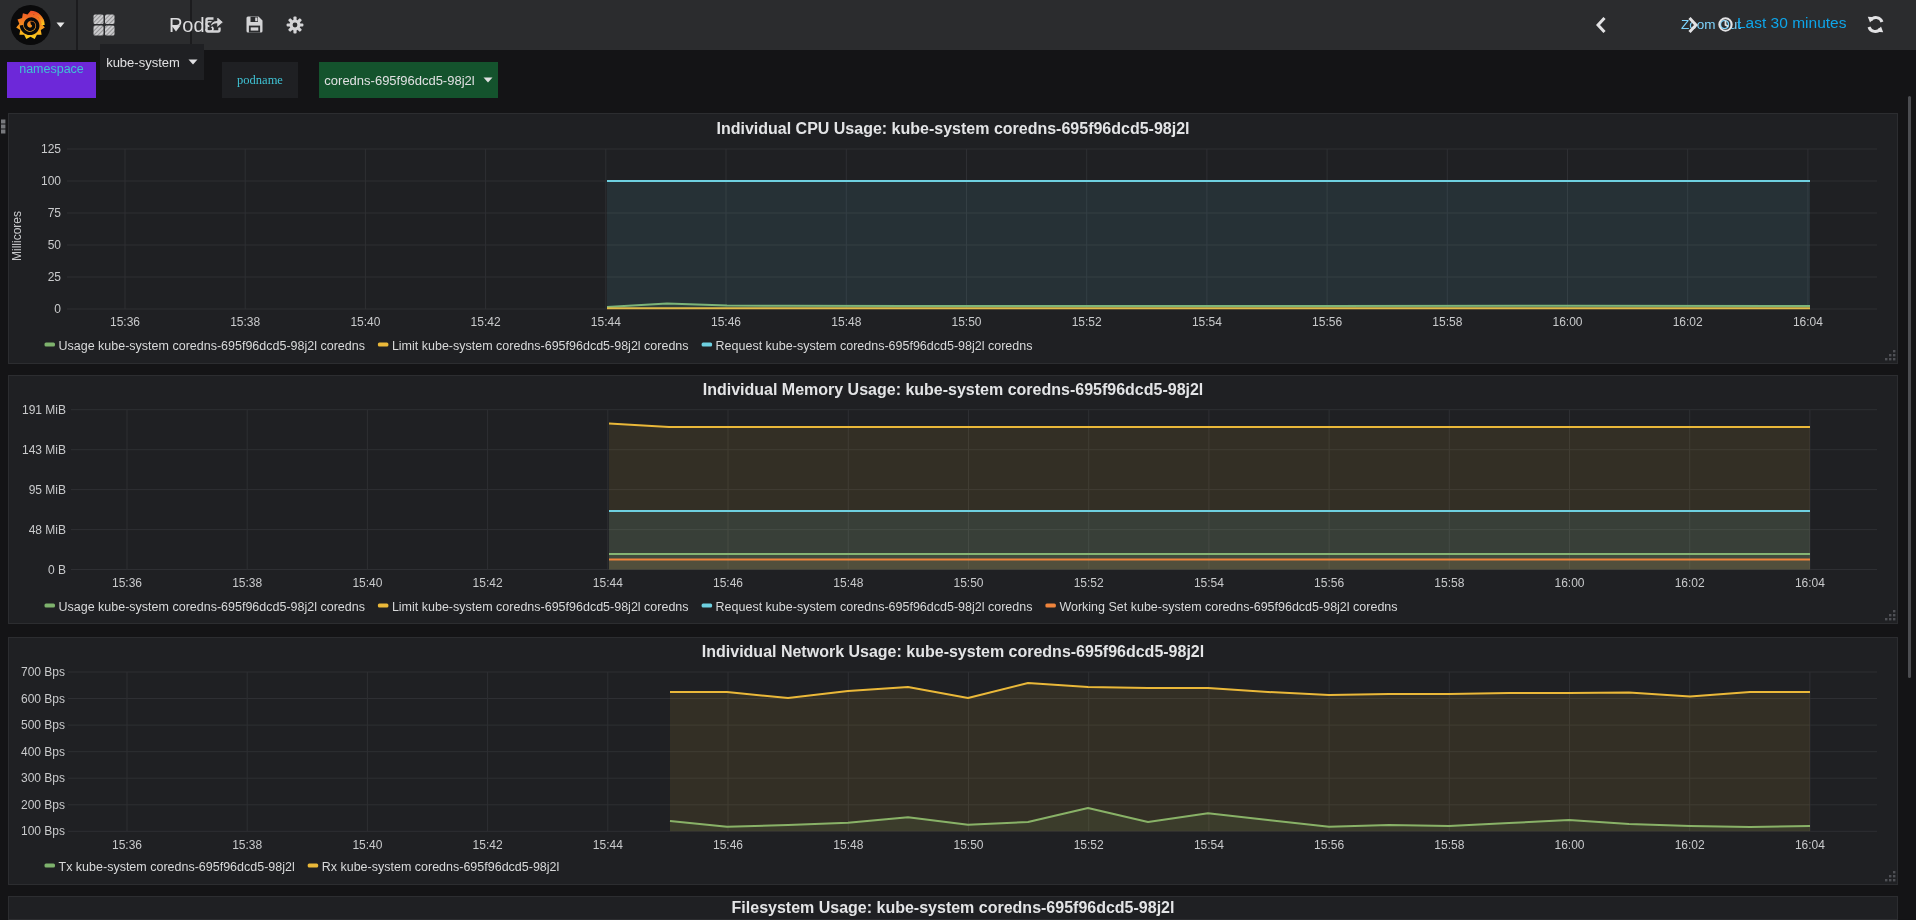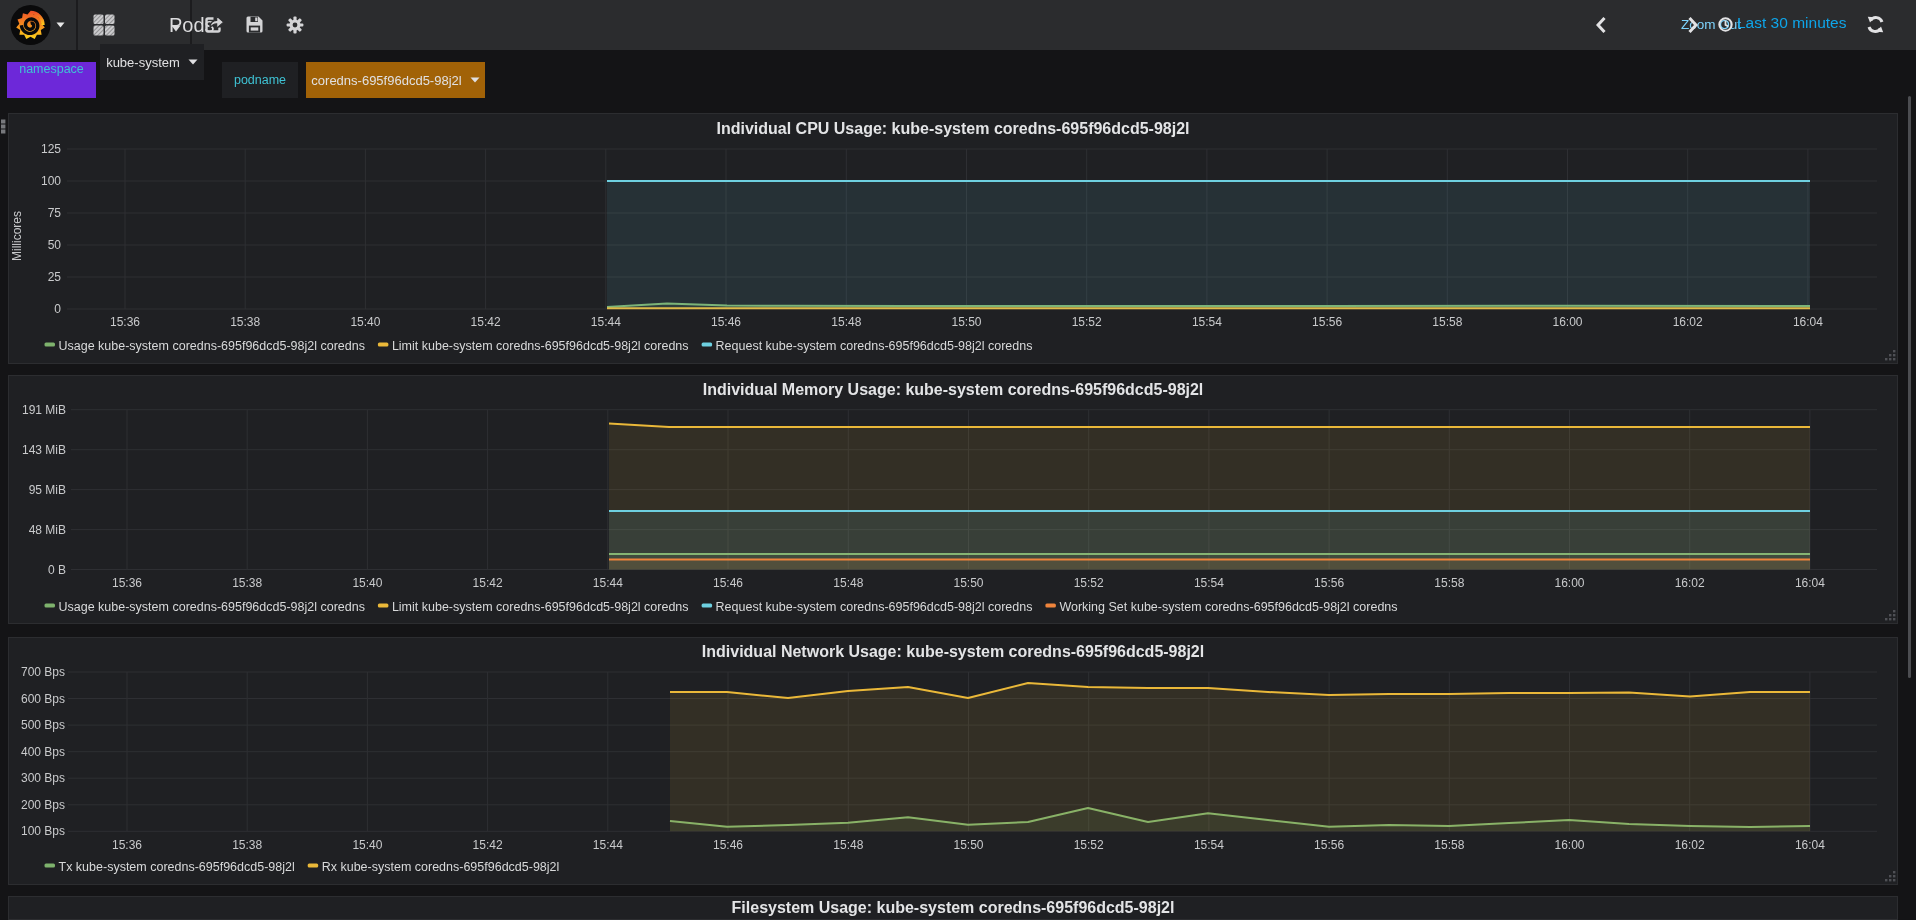--- a/index.html
+++ b/index.html
@@ -95,24 +95,24 @@
 </svg>
 <div style="position:absolute;left:7px;top:62px;width:89px;height:36px;background:#6d28d9;display:flex;align-items:flex-start;justify-content:center;white-space:nowrap;">
     <span style="font-size:12.5px;color:#3fc2d4;">namespace</span>
   </div>
 <div style="position:absolute;left:100px;top:44px;width:104px;height:36px;background:#1f2023;display:flex;align-items:center;justify-content:center;white-space:nowrap;">
     <span style="font-size:13px;color:#e0e0e2;">kube-system</span>
     <svg width="10" height="6" viewBox="0 0 10 6" style="margin-left:8px;flex:none;">
       <path d="M0.5 0.5 L9.5 0.5 L5 5.5 Z" fill="#e0e0e2"></path>
     </svg>
   </div>
-<div style="position:absolute;left:222px;top:62px;width:76px;height:36px;background:#1f2023;display:flex;align-items:center;justify-content:center;white-space:nowrap;">
+<div style="position:absolute;left:222px;top:62px;width:76px;height:36px;background:#1f2023;display:flex;align-items:center;justify-content:center;white-space:nowrap;font-family:Liberation Serif, serif;">
     <span style="font-size:12.5px;color:#3fc2d4;">podname</span>
   </div>
-<div style="position:absolute;left:306px;top:62px;width:179px;height:36px;background:#a16207;display:flex;align-items:center;justify-content:center;white-space:nowrap;">
+<div style="position:absolute;left:319px;top:62px;width:179px;height:36px;background:#14532d;display:flex;align-items:center;justify-content:center;white-space:nowrap;">
     <span style="font-size:13px;color:#e0e0e2;">coredns-695f96dcd5-98j2l</span>
     <svg width="10" height="6" viewBox="0 0 10 6" style="margin-left:8px;flex:none;">
       <path d="M0.5 0.5 L9.5 0.5 L5 5.5 Z" fill="#e0e0e2"></path>
     </svg>
   </div>
 <svg width="1890" height="251" viewBox="0 0 1890 251" style="position:absolute;left:8px;top:113px;background:#1f2023;" font-family="Liberation Sans, sans-serif">
 <rect x="0.5" y="0.5" width="1889" height="250" fill="none" stroke="#2c2d30" stroke-width="1"></rect>
 <text x="945" y="21" text-anchor="middle" font-size="16" font-weight="bold" fill="#e3e4e6">Individual CPU Usage: kube-system coredns-695f96dcd5-98j2l</text>
 <line x1="59" y1="36.0" x2="1869" y2="36.0" stroke="#2e2f33" stroke-width="1"></line>
 <line x1="59" y1="68.0" x2="1869" y2="68.0" stroke="#2e2f33" stroke-width="1"></line>

